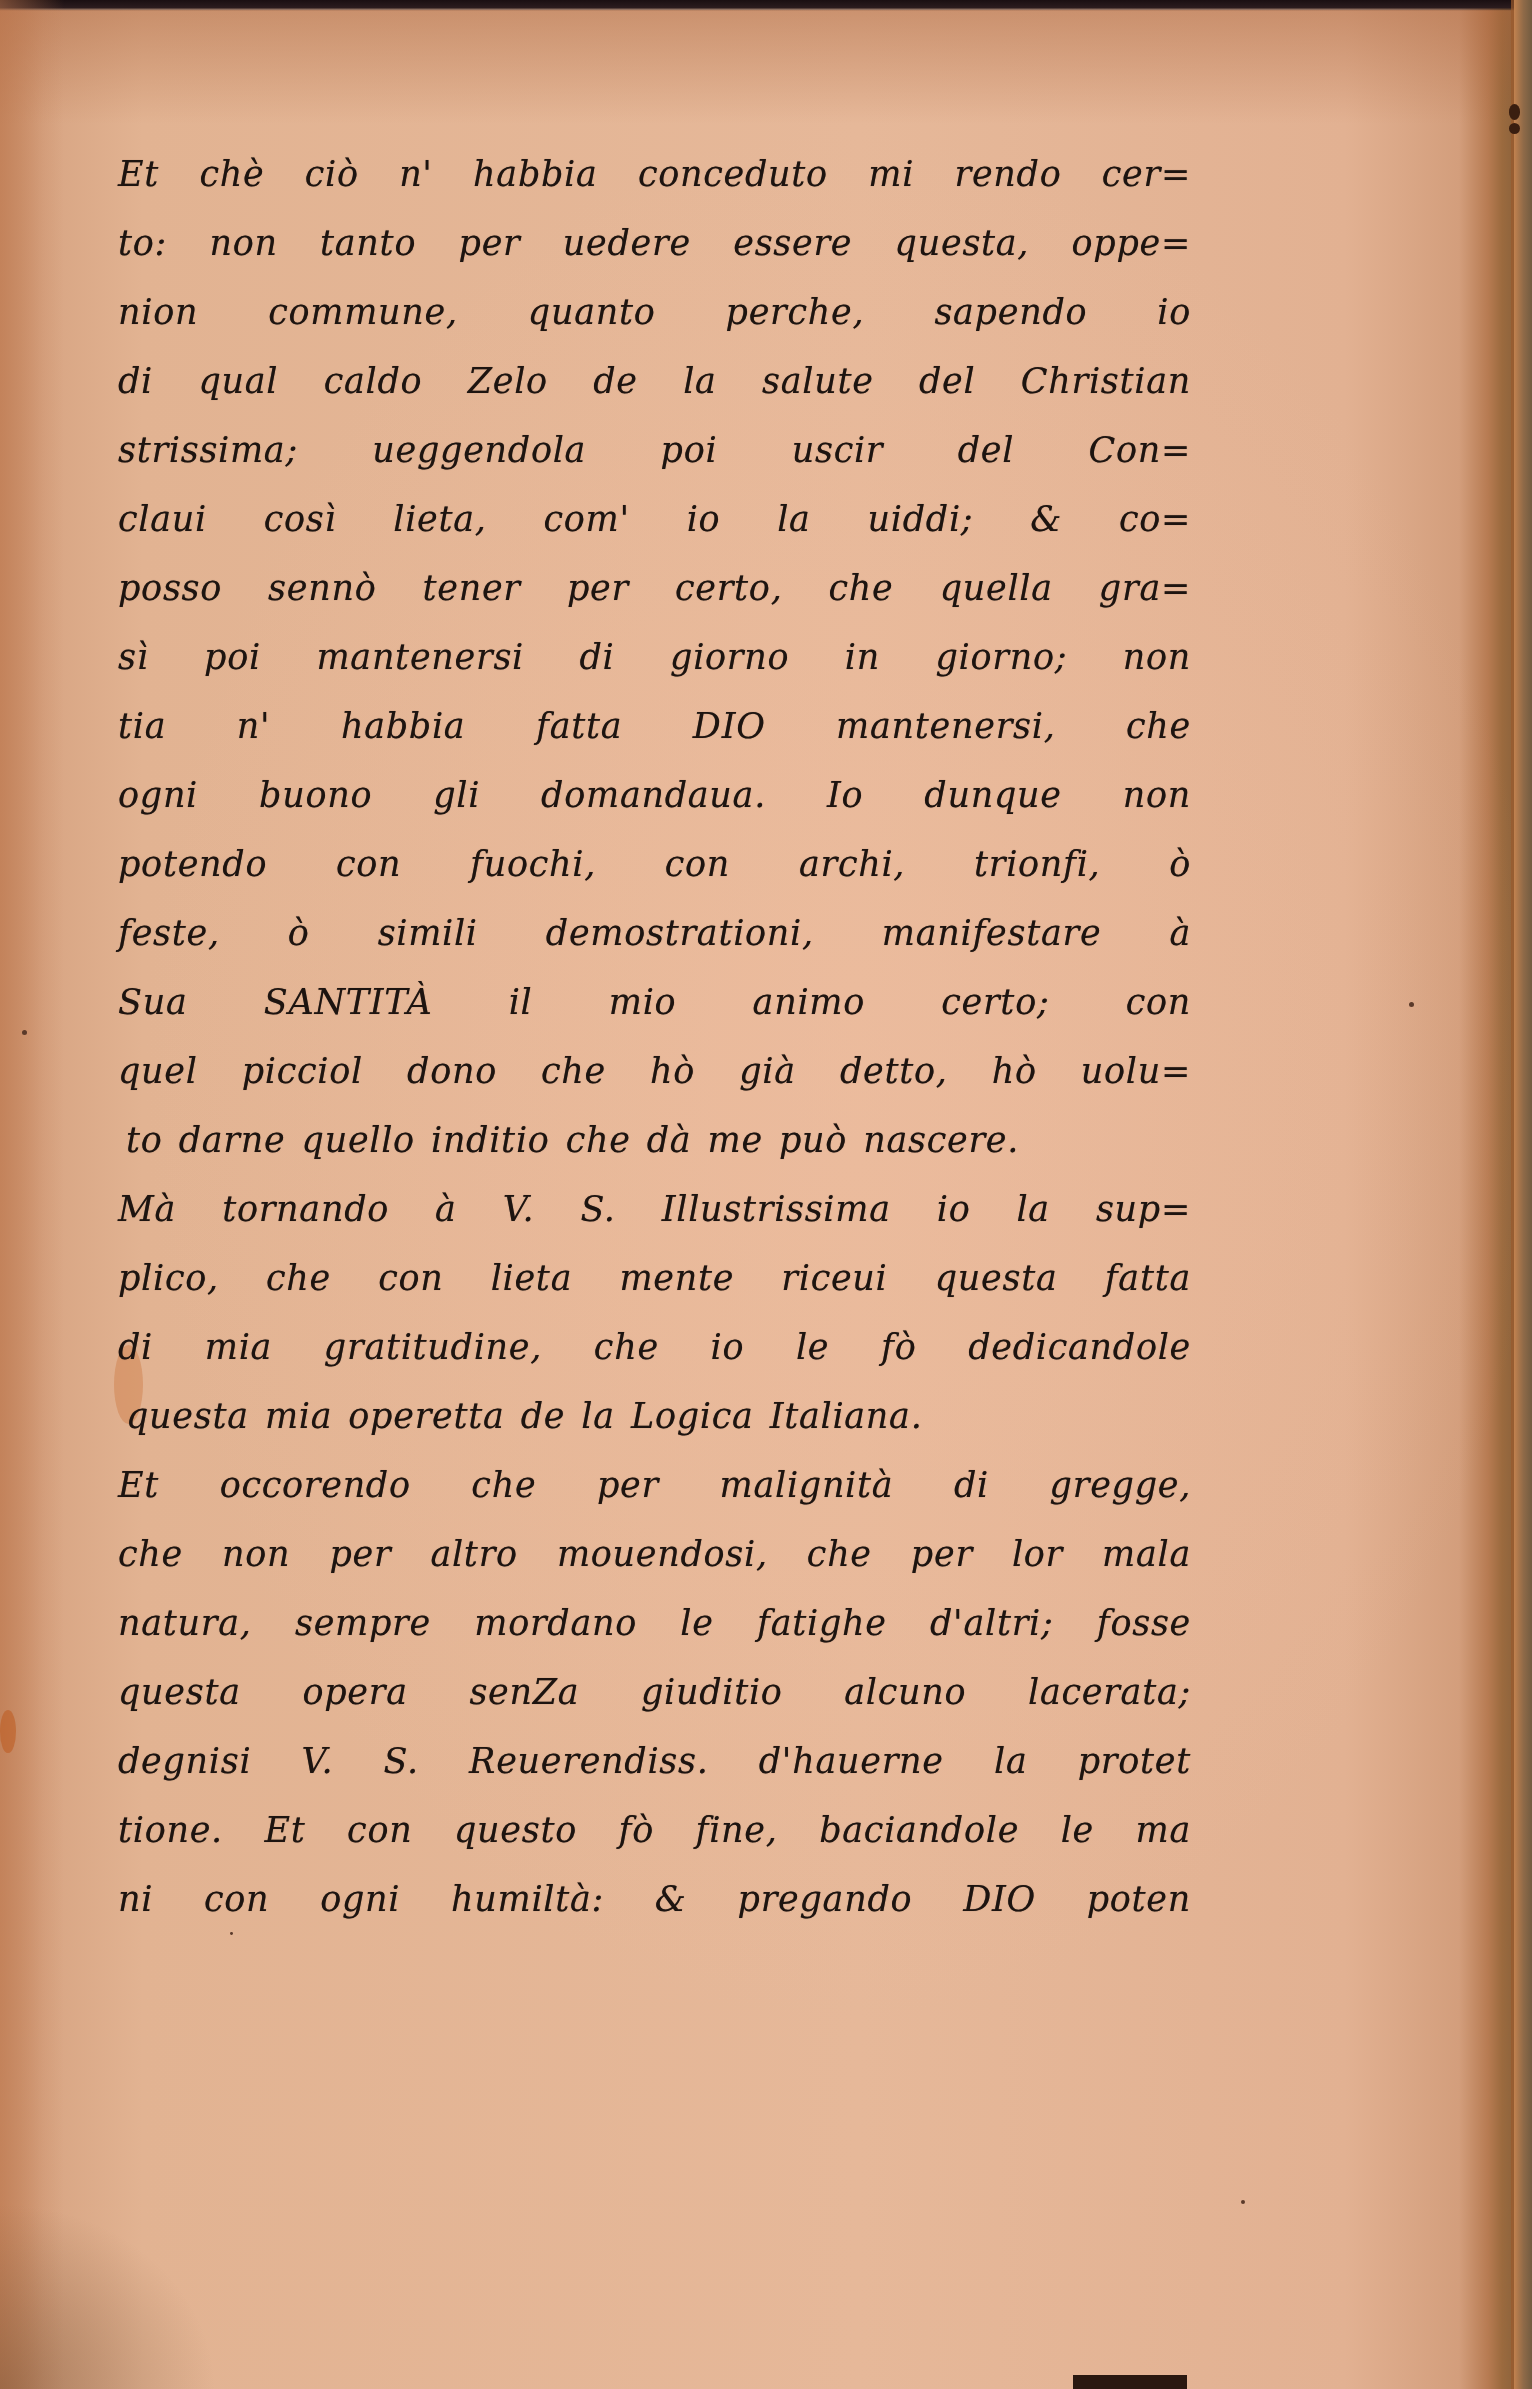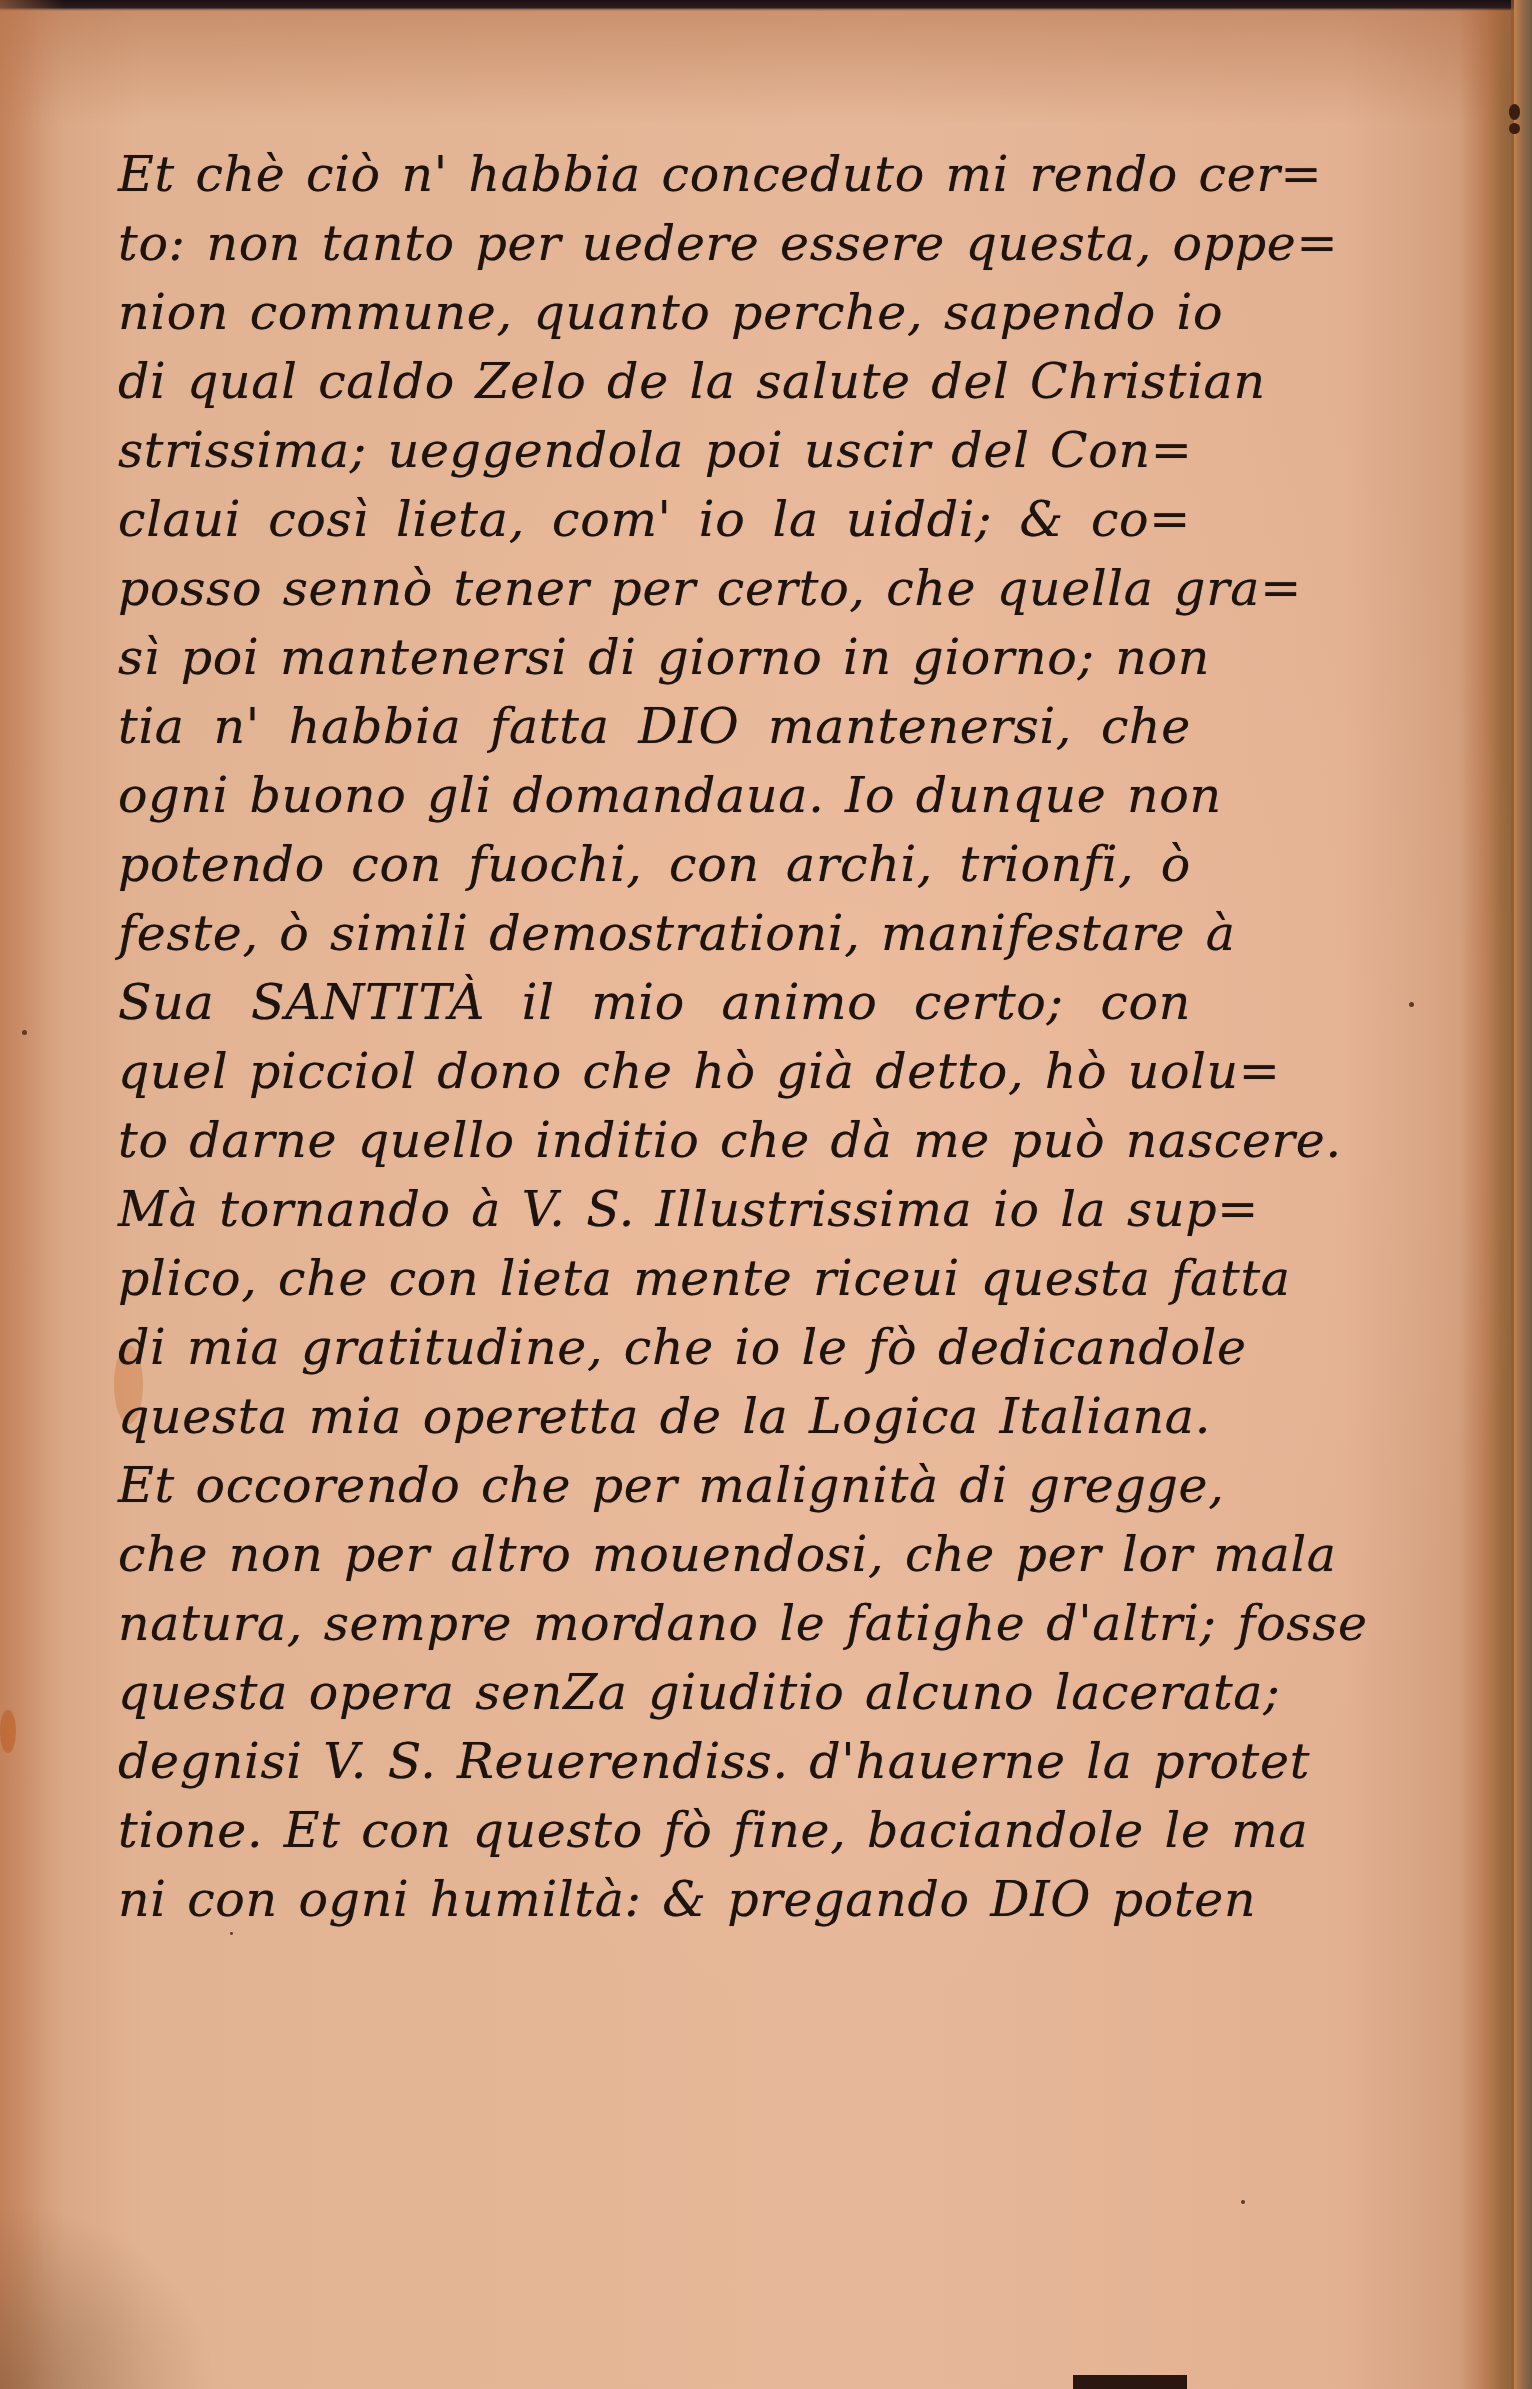--- a/index.html
+++ b/index.html
@@ -82,36 +82,37 @@
       border-radius: 50%;
       background: #5b3a2a;
     }
     .text-block {
       position: absolute;
       left: 118px;
       top: 140px;
       width: 1073px;
       font-family: "DejaVu Serif", serif;
       font-style: italic;
-      font-size: 49px;
+      font-size: 35px;
       line-height: 69px;
       color: #1d1410;
       letter-spacing: 0.7px;
       word-spacing: 4.3px;
       text-shadow: 0 0 0.7px rgba(30,20,15,0.6);
     }
     .line {
       display: block;
       white-space: nowrap;
       text-align: justify;
       text-align-last: justify;
       height: 69px;
     }
     .line.short {
       text-align-last: left;
+      margin-left: 8px;
     }
   </style>
 </head>
 <body>
 
 <div class="scan">
   <div class="top-dark-edge"></div>
   <div class="top-shade"></div>
   <div class="left-shade"></div>
   <div class="bottom-left-shade"></div>

